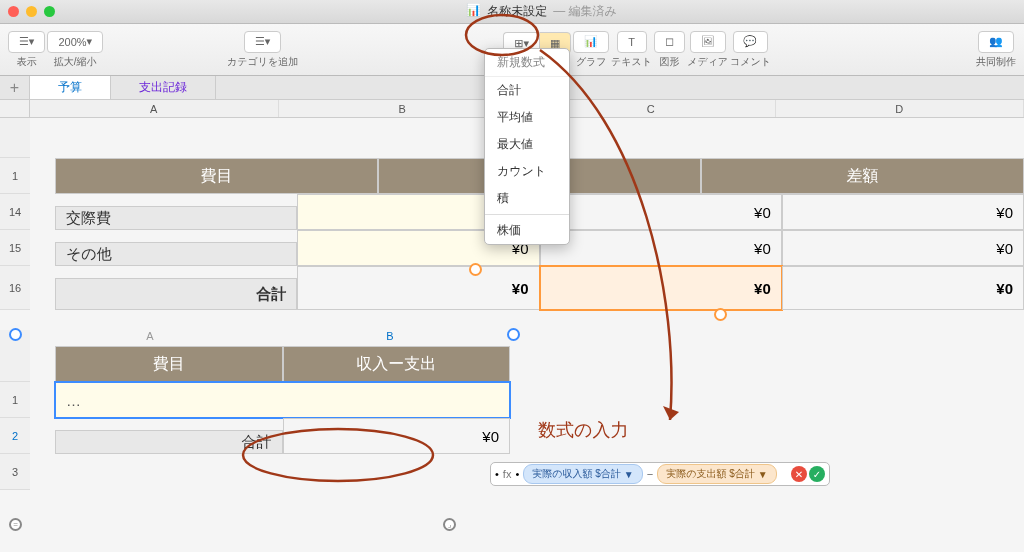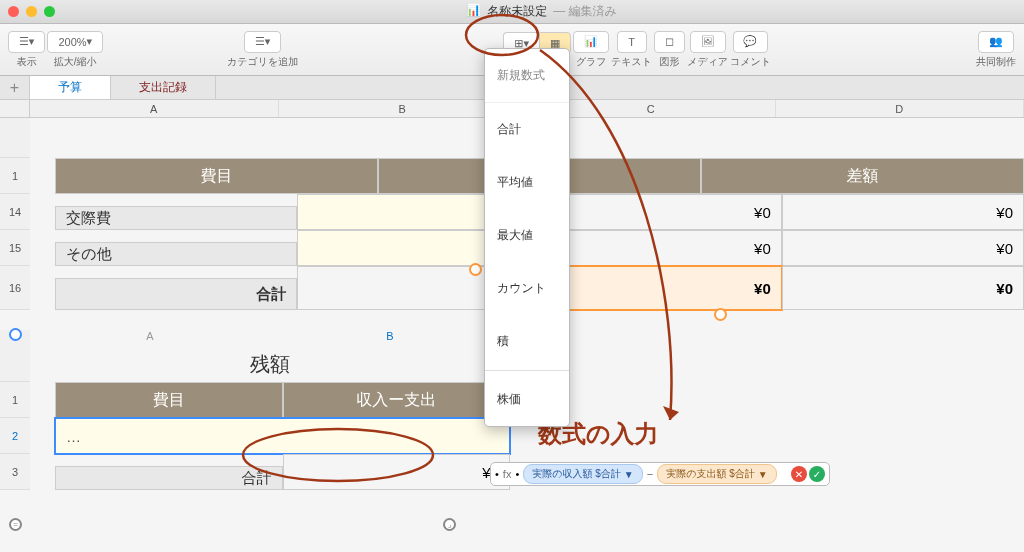--- a/index.html
+++ b/index.html
@@ -12,21 +12,21 @@
 .title-center .sub { color: #999; }
 .toolbar { height: 52px; background: linear-gradient(#f7f7f7,#ececec); border-bottom: 1px solid #bbb; display: flex; align-items: center; padding: 0 8px; gap: 2px; }
 .tool-group { display: flex; flex-direction: column; align-items: center; gap: 2px; font-size: 10px; color: #666; }
 .tool-btn { background: #fff; border: 1px solid #ccc; border-radius: 4px; padding: 4px 10px; height: 22px; display: flex; align-items: center; justify-content: center; min-width: 30px; font-size: 11px; }
 .tool-dbl { display: flex; }
 .tool-dbl .tool-btn:first-child { border-radius: 4px 0 0 4px; border-right: none; }
 .tool-dbl .tool-btn:last-child { border-radius: 0 4px 4px 0; }
 .spacer { flex: 1; }
 .tabs { height: 24px; background: #e6e6e6; border-bottom: 1px solid #ccc; display: flex; align-items: stretch; }
 .add-sheet { width: 30px; display: flex; align-items: center; justify-content: center; color: #888; border-right: 1px solid #ccc; }
-.tab { padding: 0 28px; display: flex; align-items: center; font-size: 12px; color: #7f1d1d; border-right: 1px solid #ccc; }
+.tab { padding: 0 28px; display: flex; align-items: center; font-size: 12px; color: #6d28d9; border-right: 1px solid #ccc; }
 .tab.active { background: #fff; color: #0070c9; }
 .sheet-area { position: relative; height: calc(552px - 24px - 52px - 24px); overflow: hidden; }
 .col-headers { display: flex; height: 18px; background: #f0f0f0; border-bottom: 1px solid #ccc; font-size: 11px; color: #555; }
 .rowh-spacer { width: 30px; border-right: 1px solid #ccc; }
 .colh { flex: 1; text-align: center; border-right: 1px solid #ddd; line-height: 18px; }
 .grid { display: flex; }
 .rownums { width: 30px; background: #f0f0f0; display: flex; flex-direction: column; font-size: 11px; color: #555; }
 .rownum { height: 36px; border-bottom: 1px solid #ddd; display: flex; align-items: center; justify-content: center; }
 .rownum.sel { color: #0070c9; font-weight: 500; }
 .table { flex: 1; display: flex; flex-direction: column; }
@@ -38,33 +38,33 @@
 .numcell { justify-content: flex-end; font-family: inherit; }
 .hl { background: #fffcea; }
 .total { font-weight: 600; }
 .selcell { outline: 2px solid #ff9a3c; outline-offset: -1px; background: #fff0e0; }
 .cell.formula { outline: 2px solid #3c8cff; outline-offset: -1px; background: #fffcea; color: #555; }
 .table2 { margin-top: 20px; }
 .col-headers2 { width: 480px; display: flex; height: 16px; font-size: 11px; color: #999; }
 .colh2 { flex: 1; text-align: center; }
 .table2-body { width: 480px; }
 .dropdown { position: absolute; left: 484px; top: 48px; width: 86px; background: #fff; border: 1px solid #bbb; border-radius: 5px; box-shadow: 0 4px 14px rgba(0,0,0,.25); font-size: 12px; z-index: 50; }
-.dropdown .di { padding: 18px 12px; color: #333; }
+.dropdown .di { padding: 5px 12px; color: #333; }
 .dropdown .di.hdr-item { color: #888; border-bottom: 1px solid #eee; }
 .dropdown .sep { height: 1px; background: #ddd; margin: 2px 0; }
 .formula-bar { position: absolute; left: 490px; top: 462px; width: 340px; height: 24px; background: #fff; border: 1px solid #bbb; border-radius: 5px; display: flex; align-items: center; font-size: 11px; padding: 0 4px; gap: 4px; }
 .fx-label { color: #777; }
 .token { border-radius: 9px; padding: 2px 8px; font-size: 10px; display: flex; align-items: center; gap: 3px; }
 .token.blue { background: #d4e6fb; color: #2a5a9a; border: 1px solid #a8c8ef; }
 .token.orange { background: #fce6cc; color: #8a5a1a; border: 1px solid #efc58a; }
 .op { color: #666; }
 .confirm { display: flex; gap: 2px; margin-left: auto; }
 .circ { width: 16px; height: 16px; border-radius: 50%; display: flex; align-items: center; justify-content: center; color: #fff; font-size: 10px; }
 .circ.x { background: #e84c3d; } .circ.v { background: #27ae60; }
-.ann-text { left: 538px; top: 418px; position: absolute; color: #a03818; font-size: 24px; font-weight: 700; text-align: center; }
+.ann-text { left: 538px; top: 418px; position: absolute; color: #a03818; font-size: 18px; font-weight: 400; text-align: center; }
 svg.overlay { position: absolute; top: 0; left: 0; pointer-events: none; z-index: 60; }
 .handle { width: 13px; height: 13px; border-radius: 50%; border: 2px solid #3c8cff; background: #fff; position: absolute; }
 .handle.orange { border-color: #ff9a3c; }
 .eq-handle { width: 13px; height: 13px; border-radius: 50%; border: 2px solid #888; background: #fff; display: flex; align-items: center; justify-content: center; font-size: 8px; color: #888; position: absolute; }
 </style>
 </head>
 <body>
 
 <div class="titlebar">
   <div class="traffic">
@@ -185,21 +185,20 @@
       <div class="rownum" style="height:36px"></div>
       <div class="rownum">1</div>
       <div class="rownum sel">2</div>
       <div class="rownum">3</div>
     </div>
     <div class="table2-body">
       <div class="col-headers2">
         <div class="colh2">A</div>
         <div class="colh2 sel" style="color:#0070c9">B</div>
       </div>
-      <div class="title-row" style="height:36px;font-size:20px">残額</div>
       <div class="trow">
         <div class="cell hdr">費目</div>
         <div class="cell hdr">収入ー支出</div>
       </div>
       <div class="trow">
         <div class="cell formula">…</div>
       </div>
       <div class="trow">
         <div class="cell rowhdr" style="justify-content:flex-end">合計</div>
         <div class="cell numcell">¥0</div>

